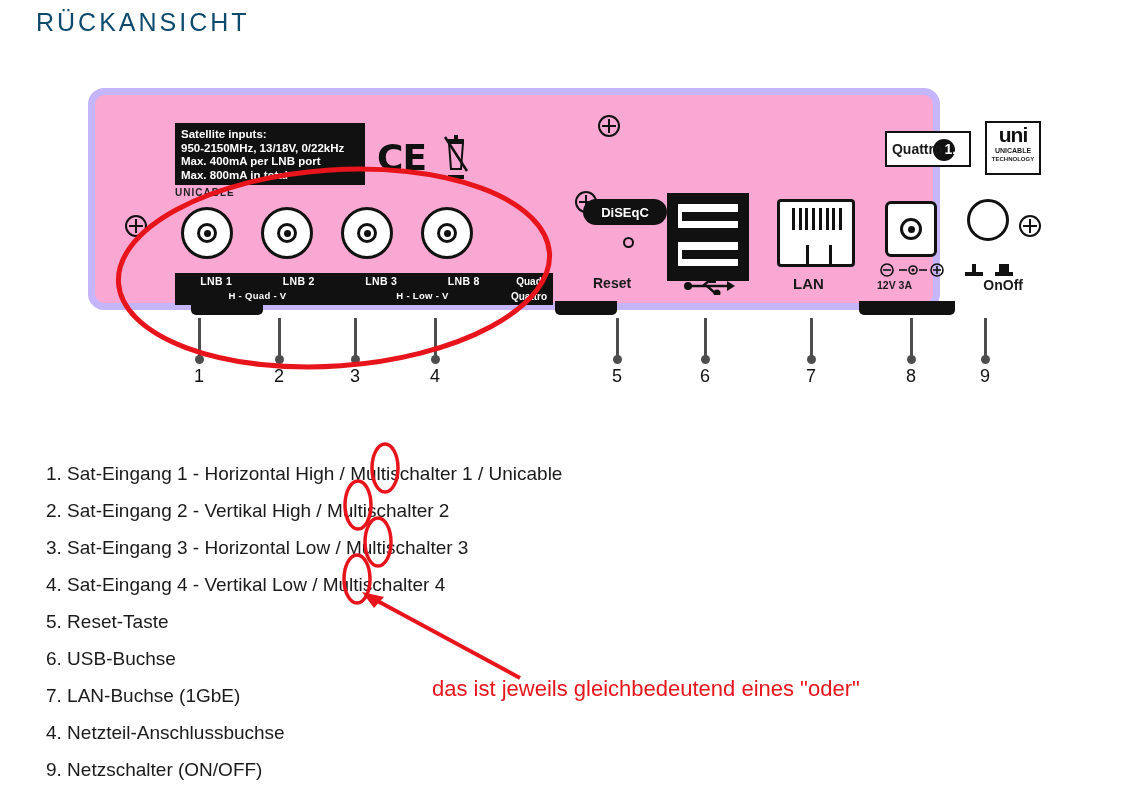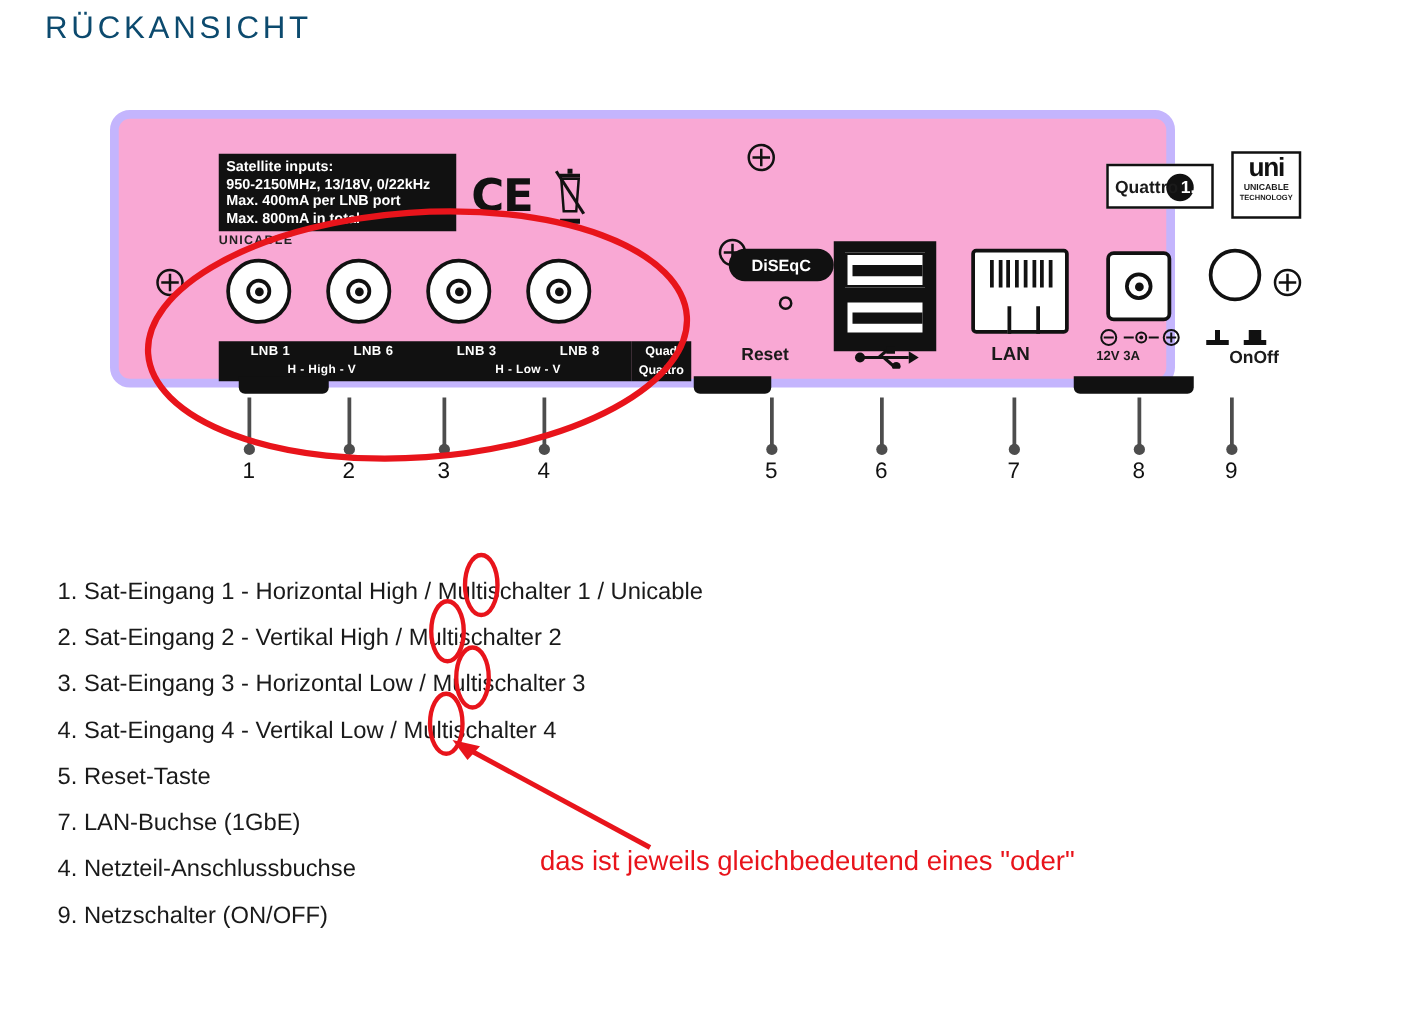--- a/index.html
+++ b/index.html
@@ -534,26 +534,26 @@
     </div>
 
     <div class="coax" style="left:86px; top:112px;"></div>
     <div class="coax" style="left:166px; top:112px;"></div>
     <div class="coax" style="left:246px; top:112px;"></div>
     <div class="coax" style="left:326px; top:112px;"></div>
 
     <div class="lnb-strip">
       <div class="row1">
         <span class="cell">LNB 1</span>
-        <span class="cell">LNB 6</span>
+        <span class="cell">LNB 2</span>
         <span class="cell">LNB 3</span>
         <span class="cell">LNB 8</span>
       </div>
       <div class="row2">
-        <span class="cell" style="flex:2">H  -  High  -  V</span>
+        <span class="cell" style="flex:2">H  -  Quad  -  V</span>
         <span class="cell" style="flex:2">H  -  Low  -  V</span>
       </div>
     </div>
     <div class="quad-box">
       <div>Quad</div>
       <div>Quattro</div>
     </div>
 
     <div class="update-btn">DiSEqC</div>
     <div class="reset-hole"></div>
@@ -663,20 +663,21 @@
 <div class="callout-num" style="left:801px; top:366px;">7</div>
 <div class="callout-num" style="left:901px; top:366px;">8</div>
 <div class="callout-num" style="left:975px; top:366px;">9</div>
 
 <div class="legend">
   <div class="legend-item">1. Sat-Eingang 1 - Horizontal High / Multischalter 1 / Unicable</div>
   <div class="legend-item">2. Sat-Eingang 2 - Vertikal High / Multischalter 2</div>
   <div class="legend-item">3. Sat-Eingang 3 - Horizontal Low / Multischalter 3</div>
   <div class="legend-item">4. Sat-Eingang 4 - Vertikal Low / Multischalter 4</div>
   <div class="legend-item">5. Reset-Taste</div>
+  <div class="legend-item">6. USB-Buchse</div>
   <div class="legend-item">7. LAN-Buchse (1GbE)</div>
   <div class="legend-item">4. Netzteil-Anschlussbuchse</div>
   <div class="legend-item">9. Netzschalter (ON/OFF)</div>
 </div>
 
 <div class="red-layer">
   <svg width="1122" height="812" viewBox="0 0 1122 812">
 
     <ellipse cx="334" cy="268" rx="216" ry="98" transform="rotate(-4 334 268)" fill="none" stroke="#e8141b" stroke-width="5"></ellipse>
 

